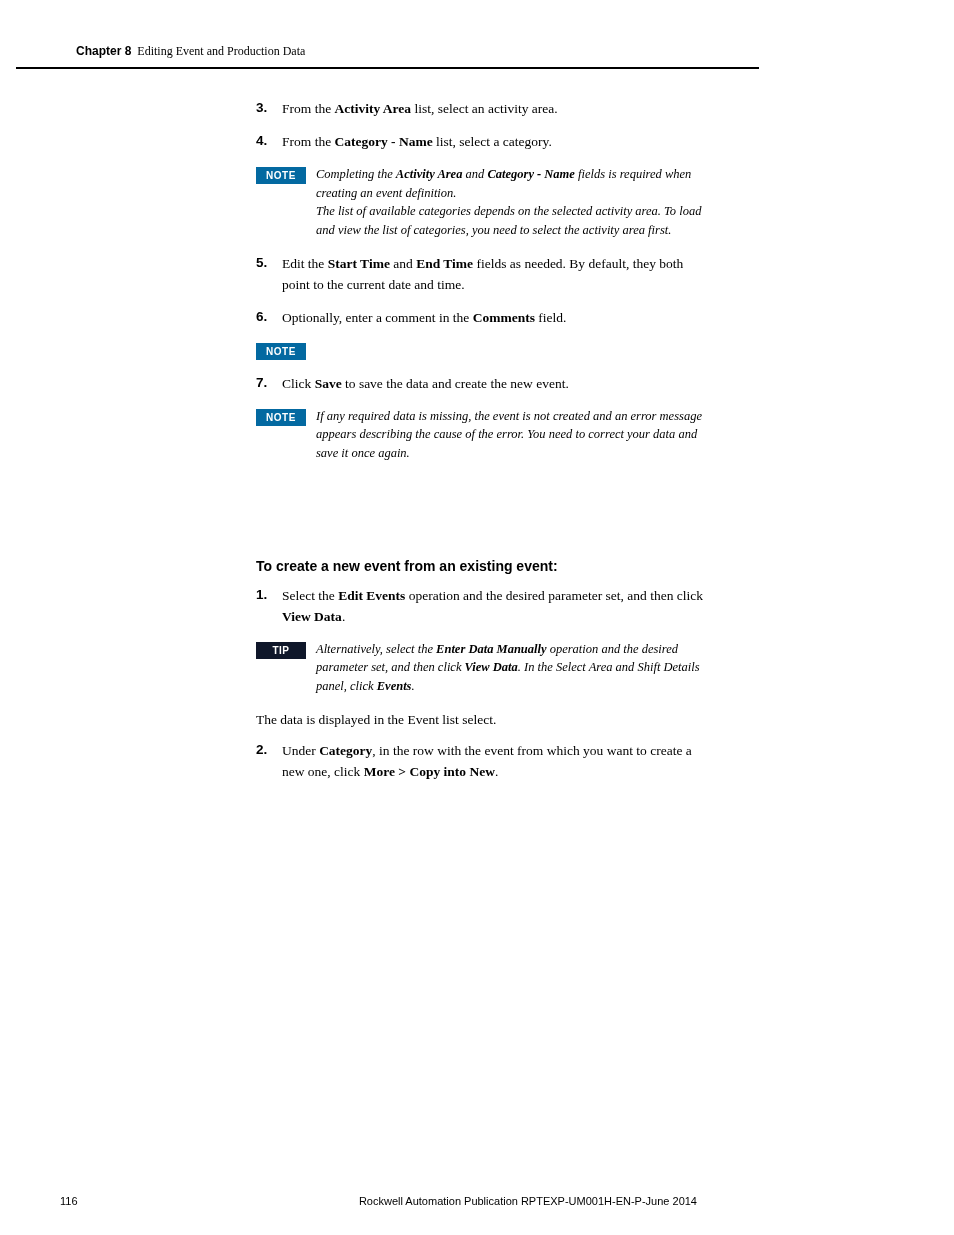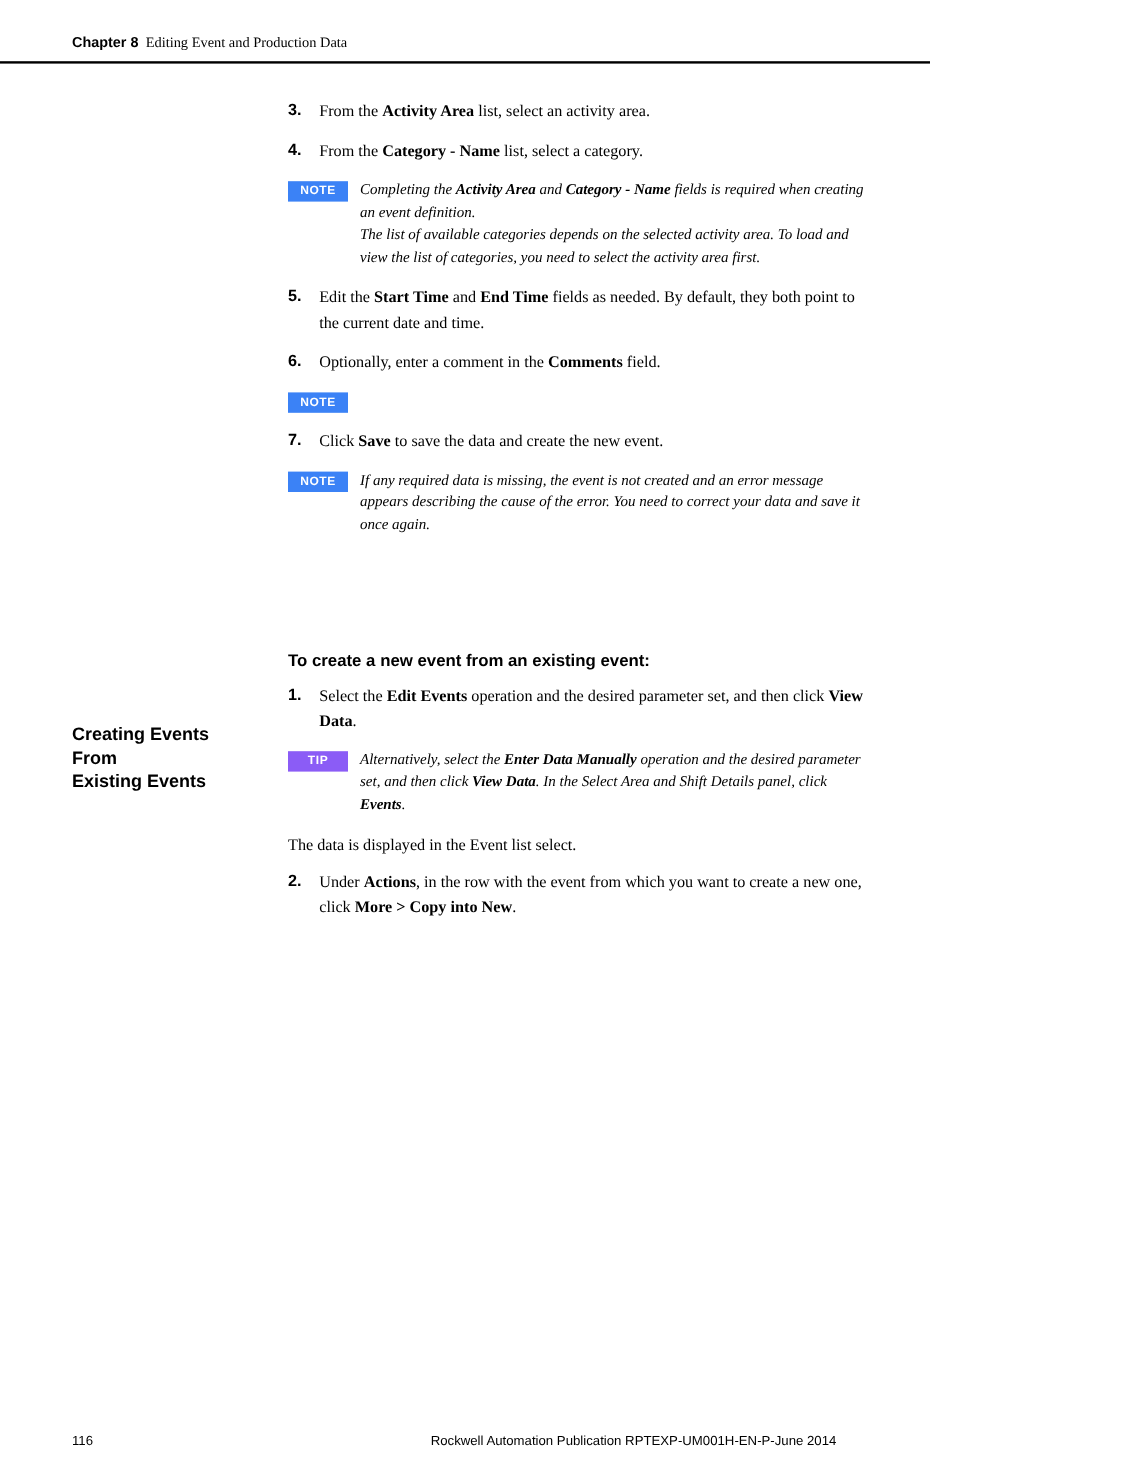--- a/index.html
+++ b/index.html
@@ -9,21 +9,21 @@
       background: #fff;
       color: #000;
       width: 954px;
       min-height: 1235px;
       position: relative;
     }
 
     .page {
       width: 775px;
       min-height: 1235px;
-      padding: 0;
+      padding: 16px;
       position: relative;
     }
 
     
     .page-header {
       padding: 28px 60px 8px 60px;
       border-bottom: 2px solid #000;
       display: flex;
       align-items: baseline;
       gap: 6px;
@@ -93,34 +93,34 @@
     }
 
     
     .note-box {
       display: flex;
       gap: 10px;
       margin: 10px 0 14px 0;
       align-items: flex-start;
     }
     .note-badge {
-      background: #3b82f6;
+      background: #0369a1;
       color: #fff;
       font-family: Arial, sans-serif;
       font-size: 10px;
       font-weight: bold;
       padding: 3px 8px;
       min-width: 50px;
       text-align: center;
       letter-spacing: 0.5px;
       margin-top: 2px;
       flex-shrink: 0;
     }
     .tip-badge {
-      background: #8b5cf6;
+      background: #0f172a;
       color: #fff;
       font-family: Arial, sans-serif;
       font-size: 10px;
       font-weight: bold;
       padding: 3px 10px;
       min-width: 50px;
       text-align: center;
       letter-spacing: 0.5px;
       margin-top: 2px;
       flex-shrink: 0;
@@ -166,24 +166,20 @@
   <div class="page-header">
     <span class="chapter-label">Chapter 8</span>
     <span class="chapter-title">Editing Event and Production Data</span>
   </div>
 
   <div class="main-layout">
 
     <div class="sidebar">
 
       <div style="height: 520px;"></div>
-      <div class="sidebar-heading">
-        <span>Creating Events From</span><br>
-        <span>Existing Events</span>
-      </div>
     </div>
 
     <div class="content">
 
 
       <div class="numbered-item">
         <span class="num">3.</span>
         <span class="item-text">
           From the <strong>Activity Area</strong> list, select an activity area.
         </span>
@@ -254,21 +250,21 @@
         <span class="note-text">
           Alternatively, select the <strong>Enter Data Manually</strong> operation and the desired parameter set, and then click <strong>View Data</strong>. In the Select Area and Shift Details panel, click <strong>Events</strong>.
         </span>
       </div>
 
       <p>The data is displayed in the Event list select.</p>
 
       <div class="numbered-item">
         <span class="num">2.</span>
         <span class="item-text">
-          Under <strong>Actions</strong>, in the row with the event from which you want to create a new one, click <strong>More &gt; Copy into New</strong>.
+          Under <strong>Category</strong>, in the row with the event from which you want to create a new one, click <strong>More &gt; Copy into New</strong>.
         </span>
       </div>
 
     </div>
   </div>
 
   <div class="page-footer">
     <span>116</span>
     <span>Rockwell Automation Publication RPTEXP-UM001H-EN-P-June 2014</span>
   </div>

